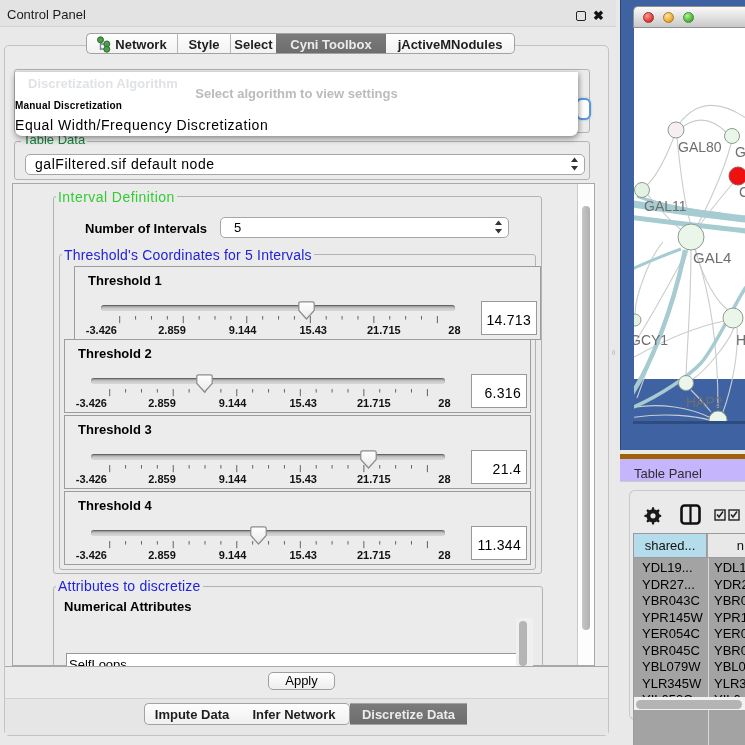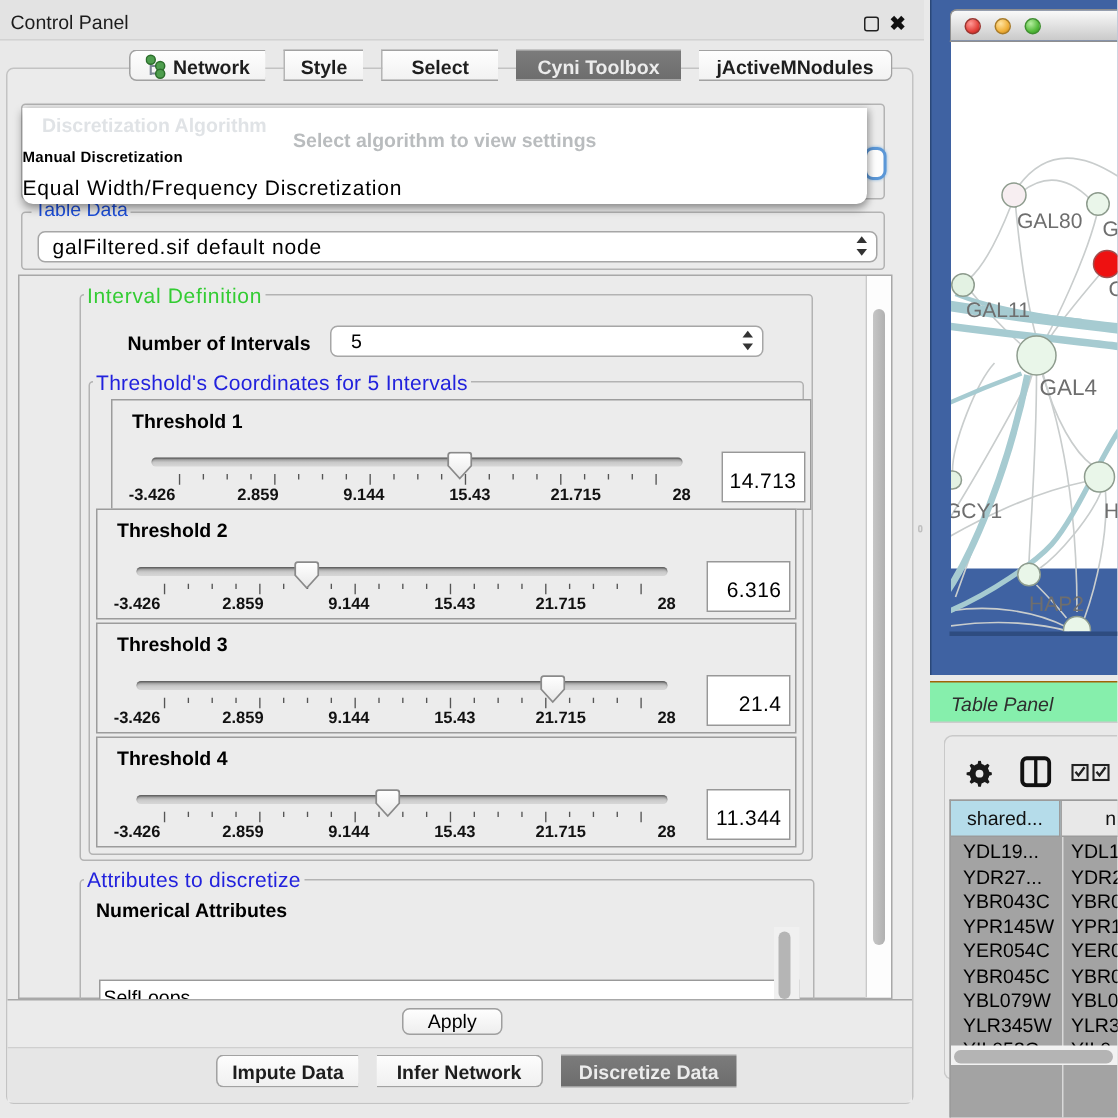--- a/index.html
+++ b/index.html
@@ -6,21 +6,21 @@
 html,body { width:745px; height:745px; overflow:hidden; }
 body { font-family:"Liberation Sans", sans-serif; background:#e9e9e9; position:relative; }
 .abs { position:absolute; }
 
 #titlebar { left:0; top:0; width:616px; height:27px; background:#e3e3e3; border-bottom:1px solid #d2d2d2; }
 #titlebar .t { position:absolute; left:7px; top:7px; font-size:13px; color:#1c1c1c; }
 #floatbtn { left:576px; top:11px; width:10px; height:10px; border:1.6px solid #222; border-radius:2px; }
 #closebtn { left:593px; top:8px; font-size:13px; font-weight:bold; color:#111; }
 #outerpanel { left:4px; top:45px; width:605px; height:691px; border:1px solid #c3c3c3; border-radius:5px; background:#ebebeb; }
 
-.tabbar { display:flex;gap:12px; }
+.tabbar { display:flex; }
 #toptabs { left:86px; top:33px; height:21px; }
 .tab { height:21px; line-height:21px; font-size:13px; font-weight:bold; color:#1e1e1e; text-align:center;
   background:linear-gradient(#fefefe,#f2f2f2); border-top:1px solid #a2a2a2; border-bottom:1px solid #a2a2a2; }
 .tab.first { border-left:1px solid #a2a2a2; border-radius:5px 0 0 5px; }
 .tab.last { border-right:1px solid #a2a2a2; border-radius:0 5px 5px 0; }
 .tab.sep { border-left:1px solid #b5b5b5; }
 .tab.dark { background:linear-gradient(#7b7b7b,#6d6d6d); color:#ececec; }
 
 .group { border:1px solid #b3b3b3; border-radius:3px; }
 .glabel { position:absolute; font-size:14px; letter-spacing:0.2px; background:#ebebeb; padding:0 2px; }
@@ -55,21 +55,21 @@
 
 #bottabs { left:144px; top:703px; height:22px; }
 .btab { height:22px; line-height:22px; font-size:13px; font-weight:bold; color:#1e1e1e; text-align:center;
   background:linear-gradient(#fdfdfd,#f0f0f0); border-top:1px solid #a2a2a2; border-bottom:1px solid #a2a2a2; }
 
 #netframe { left:620px; top:0; width:125px; height:450px; background:#3f62a2; border-left:1px solid #2b4878; }
 #nettitle { position:absolute; left:12px; top:6px; right:0; height:22px;
   background:linear-gradient(#fafafa,#c9c9c9); border:1px solid #8f8f8f; border-right:none; border-radius:5px 0 0 0; }
 .light { position:absolute; top:5px; width:11px; height:11px; border-radius:50%; }
 #netcanvas { position:absolute; left:13px; top:28px; right:0; height:351px; background:#ffffff; }
-#tpbar { left:620px; top:454px; width:125px; height:28px; background:#86efac; border-top:1px solid #a16207; border-bottom:1px solid #cccccc;font-style:italic; }
+#tpbar { left:620px; top:454px; width:125px; height:28px; background:#c4b5fd; border-top:5px solid #a16207; border-bottom:1px solid #cccccc; }
 #tpbar span { position:absolute; left:14px; top:7px; font-size:13px; color:#2e2e2e; }
 #tablepanel { left:629px; top:490px; width:116px; height:230px; background:#eaeaea; border:1px solid #c9c9c9; border-right:none; border-radius:6px 0 0 6px; }
 #thetable { left:633px; top:533px; width:112px; height:227px; background:#a3a3a3; border:1px solid #9b9b9b; border-right:none; font-size:13px;text-decoration:underline; }
 .hdr { position:absolute; top:0; height:24px; line-height:24px; text-align:center; font-size:13px; color:#111; }
 .trow { position:absolute; left:0; width:112px; height:16.2px; }
 .c1 { position:absolute; left:8px; top:0; }
 .c2 { position:absolute; left:80px; top:0; }
 </style>
 </head>
 <body>
@@ -83,31 +83,31 @@
 
 <div class="abs tabbar" id="toptabs">
   <div class="tab first" style="width:91px;"><span style="display:inline-block;vertical-align:-4px;margin-right:4px;">
     <svg width="14" height="17" viewBox="0 0 14 17">
           <path d="M3.5 4 L3.5 14 M3.5 8 L9.5 8 M3.5 13 L9.5 13" stroke="#7d8896" stroke-width="1.4" fill="none"></path>
           <circle cx="3.5" cy="3.8" r="3" fill="#4e9e4e" stroke="#2c6e2c" stroke-width="1"></circle>
           <circle cx="9.8" cy="8" r="3" fill="#4e9e4e" stroke="#2c6e2c" stroke-width="1"></circle>
           <circle cx="9.8" cy="13.2" r="3" fill="#4e9e4e" stroke="#2c6e2c" stroke-width="1"></circle>
         </svg></span>Network</div>
   <div class="tab sep" style="width:53px;">Style</div>
-  <div class="tab sep" style="width:78px;">Select</div>
+  <div class="tab sep" style="width:46px;">Select</div>
   <div class="tab dark" style="width:110px;">Cyni Toolbox</div>
   <div class="tab last" style="width:129px;">jActiveMNodules</div>
 </div>
 
 <div class="abs group" style="left:14px; top:69px; width:576px; height:64px;"></div>
 
 <div class="abs" style="left:576px; top:98px; width:15px; height:22px; border:2px solid #5b97d7; border-radius:6px; background:#fdfdfd; box-shadow:0 0 2px #7ab0e0;"></div>
 
 <div class="abs group" style="left:14px; top:141px; width:576px; height:39px;"></div>
-<div class="glabel" style="left:21px; top:132px; color:#1d4ed8; font-size:13px; letter-spacing:0;">Table Data</div>
+<div class="glabel" style="left:21px; top:132px; color:#15803d; font-size:13px; letter-spacing:0;">Table Data</div>
 <div class="abs combo" style="left:25px; top:154px; width:560px; height:21px; line-height:19px; padding-left:9px; font-size:14px; letter-spacing:0.55px;">galFiltered.sif default node
   <span class="arr"><svg width="9" height="19" viewBox="0 0 9 19">
         <path d="M1 7 L4.5 2.5 L8 7 Z" fill="#333"></path>
         <path d="M1 11 L4.5 15.5 L8 11 Z" fill="#333"></path>
       </svg></span>
 </div>
 
 <div class="abs" style="left:12px; top:183px; width:583px; height:483px; border:1px solid #a8a8a8; background:#ebebeb;"></div>
 <div class="abs" style="left:577px; top:184px; width:17px; height:481px; background:#fdfdfd; border-left:1px solid #c9c9c9;"></div>
 <div class="abs" style="left:582px; top:206px; width:8px; height:424px; background:linear-gradient(90deg,#c6c6c6,#b0b0b0); border-radius:4px;"></div>

